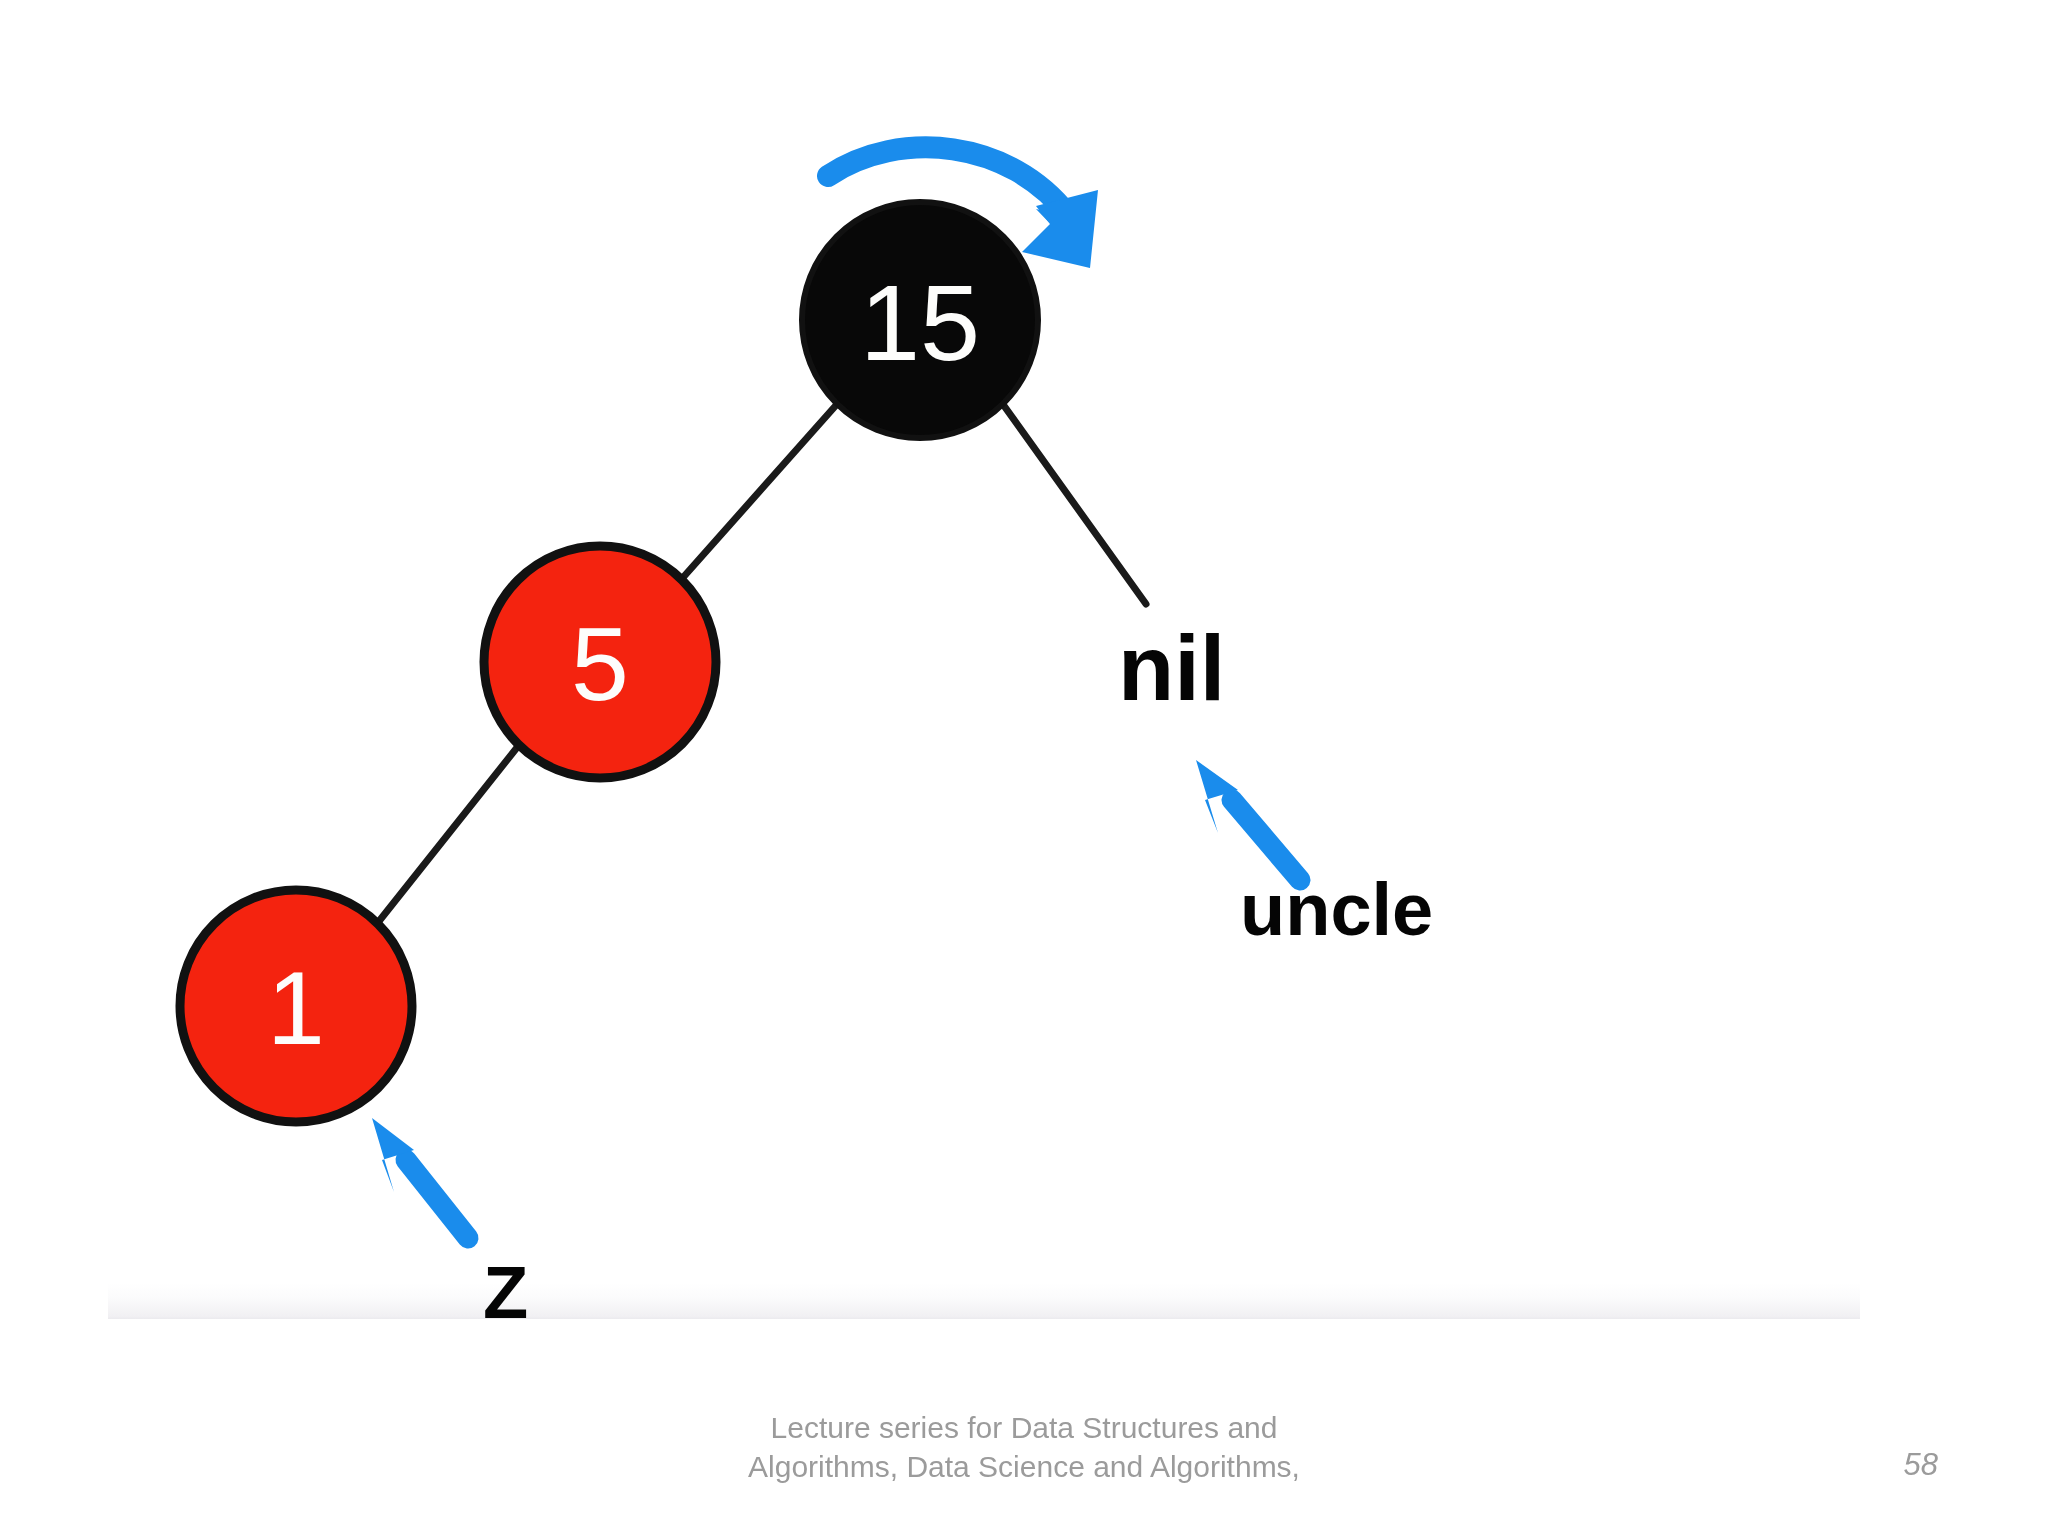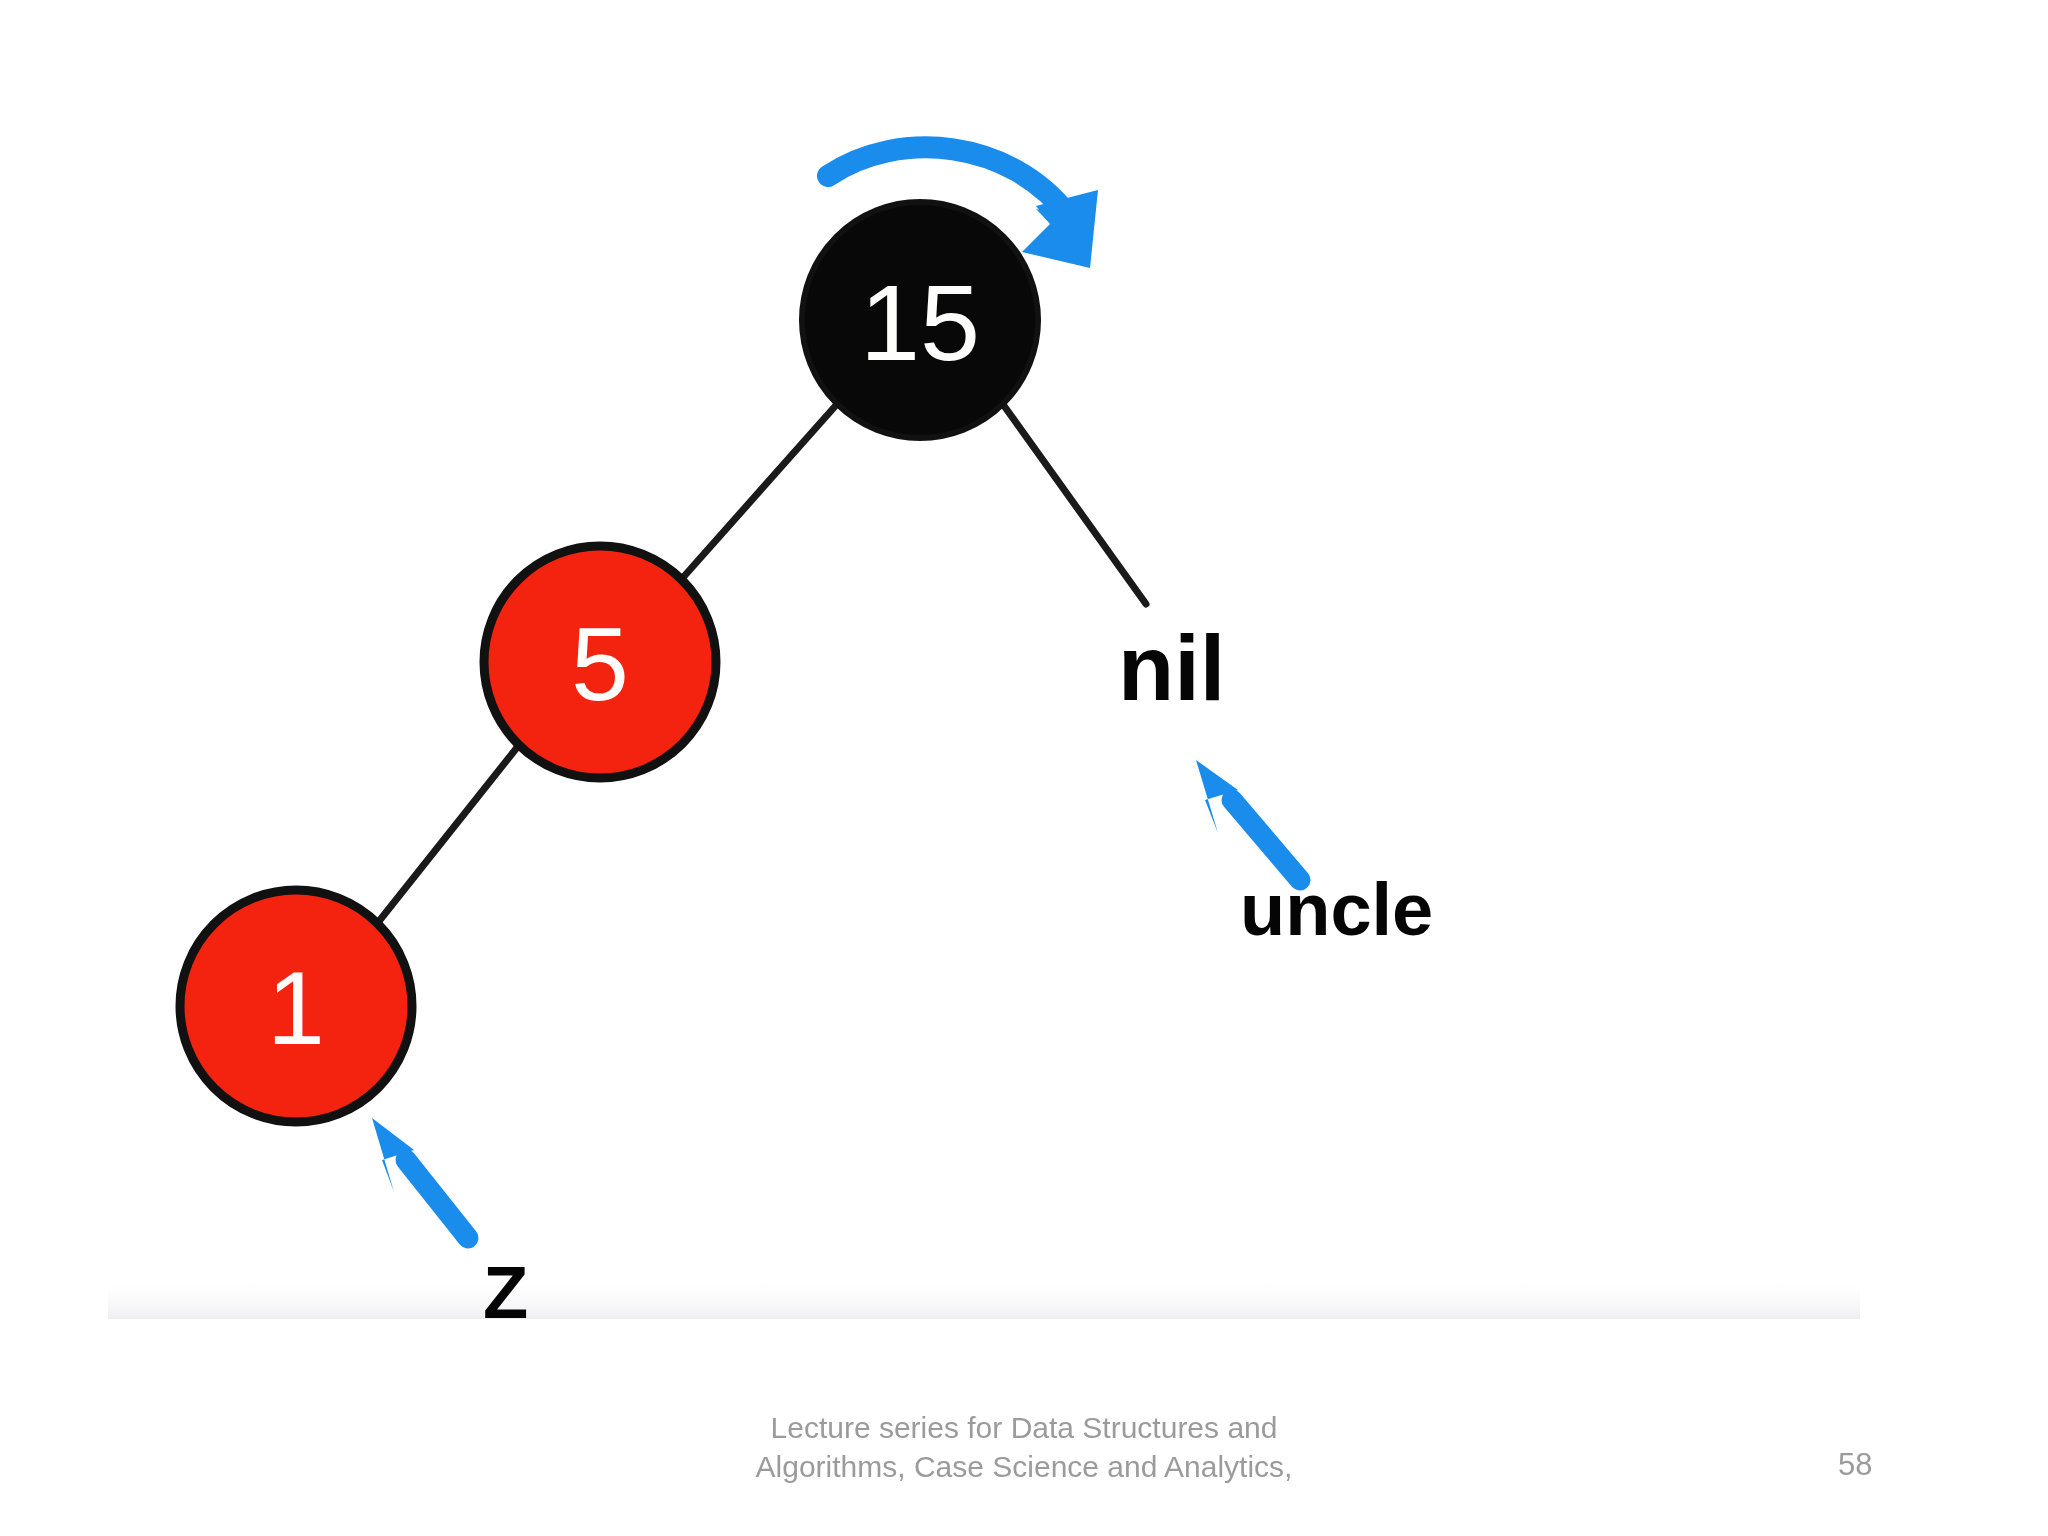--- a/index.html
+++ b/index.html
@@ -106,24 +106,25 @@
     font-size: 30px;
     line-height: 39px;
   }
   #footer .footer-line { display: block; }
 
   #page-number {
     position: absolute;
     left: 1838px;
     top: 1447px;
     width: 100px;
-    text-align: left;
+    text-align: right;
     color: #9b9b9b;
     font-family: "Liberation Sans", sans-serif;
     font-size: 31px;
+    font-style: italic;
   }
 </style>
 </head>
 <body>
 
 <div id="slide">
 
   <div id="slide-band"></div>
 
   <svg id="diagram" viewBox="0 0 2048 1536" xmlns="http://www.w3.org/2000/svg">
@@ -166,18 +167,18 @@
     <g>
       <line x1="468" y1="1238" x2="406" y2="1160" stroke="#1A8CEC" stroke-width="21" stroke-linecap="round"></line>
       <polygon points="372,1118 414,1150 382,1160 394,1192" fill="#1A8CEC"></polygon>
     </g>
     <text class="diagram-text" x="483" y="1318" font-size="74" text-anchor="start">Z</text>
   </svg>
 
 
   <div id="footer">
     <span class="footer-line">Lecture series for Data Structures and</span>
-    <span class="footer-line">Algorithms, Case Science and Analytics,</span>
+    <span class="footer-line">Algorithms, Data Science and Algorithms,</span>
   </div>
 
   <div id="page-number">58</div>
 
 </div>
 
 </body></html>

